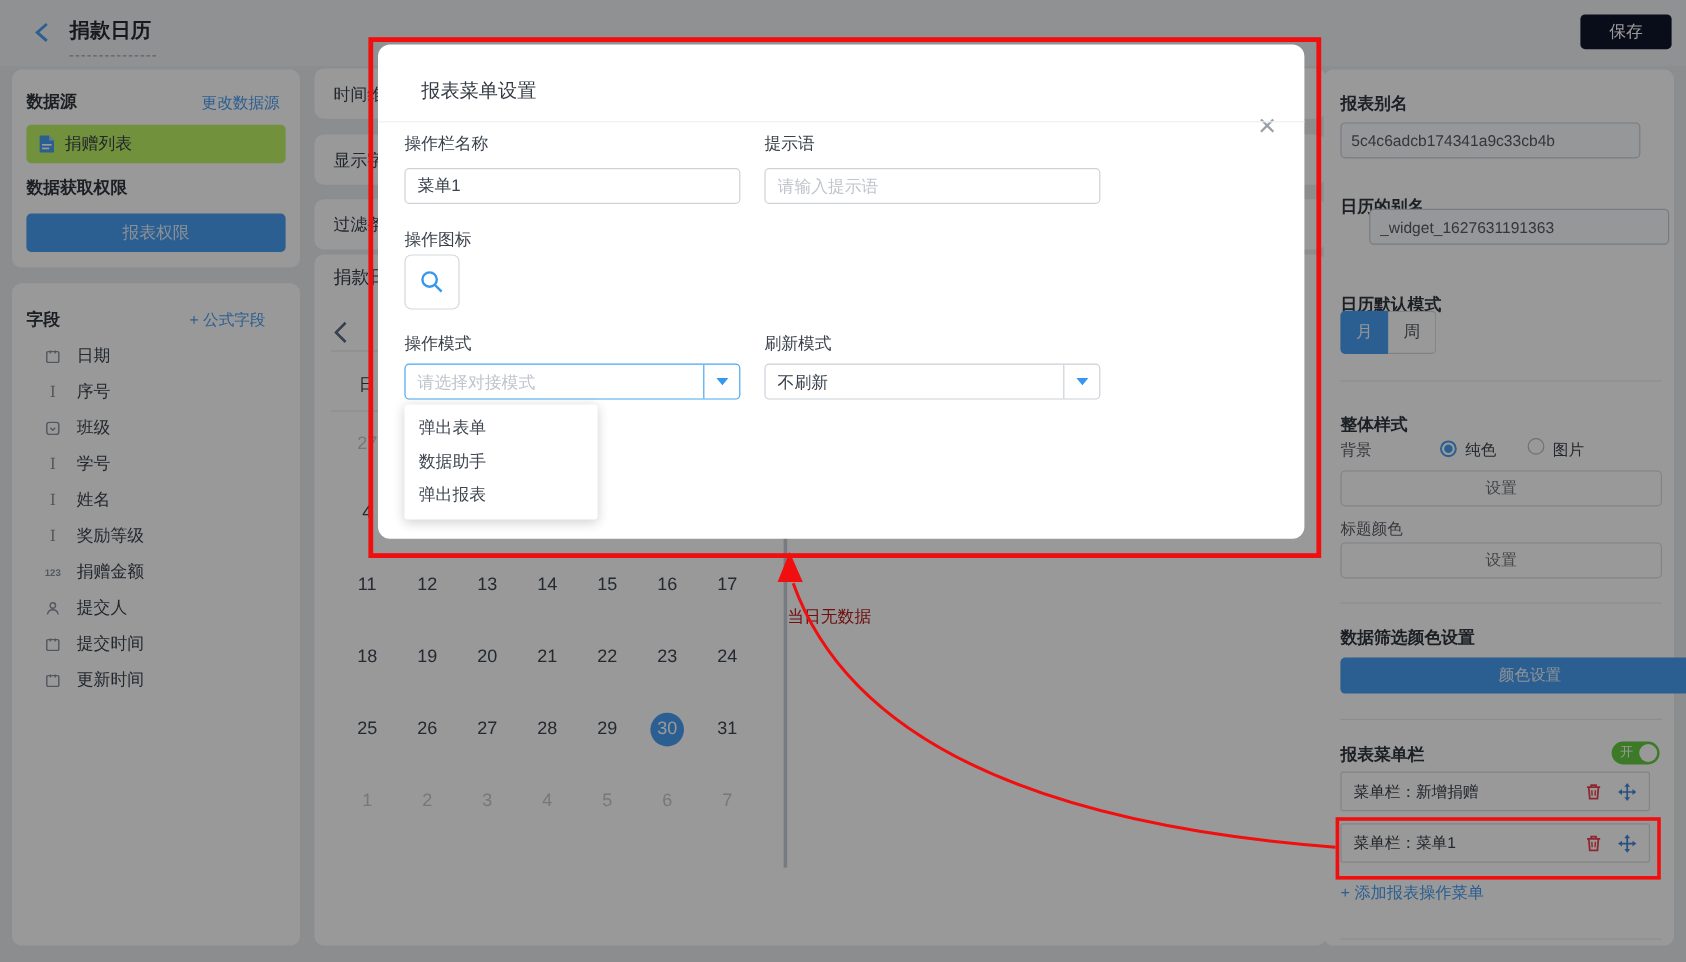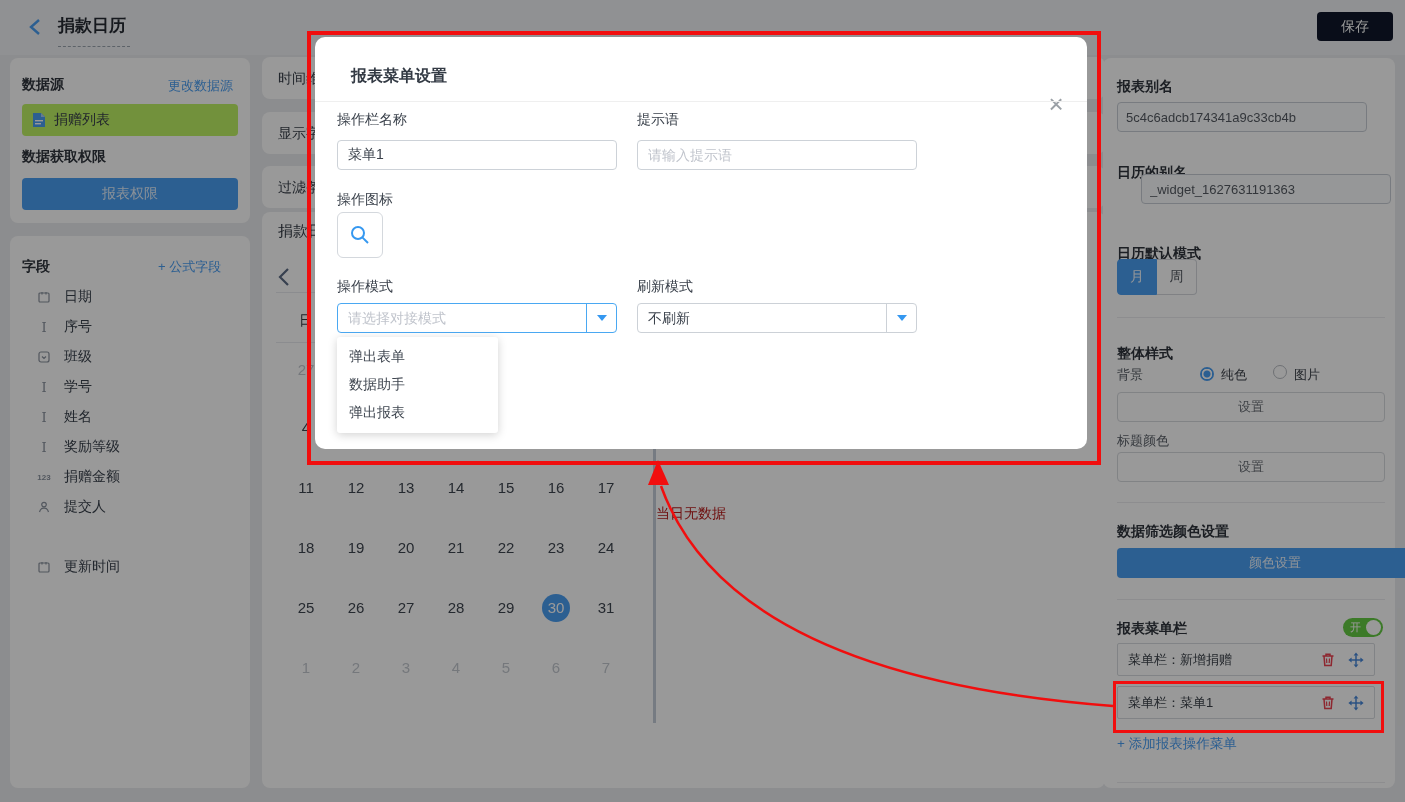--- a/index.html
+++ b/index.html
@@ -151,20 +151,30 @@
     </div>
   <div class="field-row" style="top:256px">
     <span class="ficon">
         <svg width="12" height="12" viewBox="0 0 12 12">
           <circle cx="6" cy="3.6" r="2.3" fill="none" stroke="#8a929e" stroke-width="1.2"></circle>
           <path d="M1.5 11c.6-2.6 2.3-3.8 4.5-3.8S9.9 8.4 10.5 11" fill="none" stroke="#8a929e" stroke-width="1.2"></path>
         </svg>
       </span>
     <span>提交人</span>
     </div>
+  <div class="field-row" style="top:286px">
+    <span class="ficon">
+        <svg width="12" height="12" viewBox="0 0 12 12">
+          <rect x="1" y="2" width="10" height="9" rx="1" fill="none" stroke="#8a929e" stroke-width="1.2"></rect>
+          <line x1="4" y1="1" x2="4" y2="3.5" stroke="#8a929e" stroke-width="1.2"></line>
+          <line x1="8" y1="1" x2="8" y2="3.5" stroke="#8a929e" stroke-width="1.2"></line>
+        </svg>
+      </span>
+    <span>提交时间</span>
+    </div>
   <div class="field-row" style="top:316px">
     <span class="ficon">
         <svg width="12" height="12" viewBox="0 0 12 12">
           <rect x="1" y="2" width="10" height="9" rx="1" fill="none" stroke="#8a929e" stroke-width="1.2"></rect>
           <line x1="4" y1="1" x2="4" y2="3.5" stroke="#8a929e" stroke-width="1.2"></line>
           <line x1="8" y1="1" x2="8" y2="3.5" stroke="#8a929e" stroke-width="1.2"></line>
         </svg>
       </span>
     <span>更新时间</span>
     </div>
@@ -316,21 +326,21 @@
     <span>+</span>
     <span>添加报表操作菜单</span>
   </span>
   <div class="rs-div" style="top:724px"></div>
 </div>
 <div class="abs" style="left:1397px;top:608px;width:6px;height:118px;background:#eaebec;border-radius:3px"></div>
 
 <div class="dim"></div>
 
 <div class="modal">
-  <span class="abs" style="left:36px;top:29px;font-size:16px;color:#333a44;font-weight:700">报表菜单设置</span>
+  <span class="abs" style="left:36px;top:29px;font-size:16px;color:#333a44;font-weight:400">报表菜单设置</span>
   <span class="x-close">×</span>
   <div class="divline" style="left:0;top:64px;width:772px;background:#efefef"></div>
 
   <span class="m-label" style="left:22px;top:74px">操作栏名称</span>
   <input class="m-input" style="left: 22px; top: 103px;" value="菜单1">
   <span class="m-label" style="left:322px;top:74px">提示语</span>
   <input class="m-input" style="left: 322px; top: 103px;" placeholder="请输入提示语">
 
   <span class="m-label" style="left:22px;top:154px">操作图标</span>
   <button class="iconbtn">

